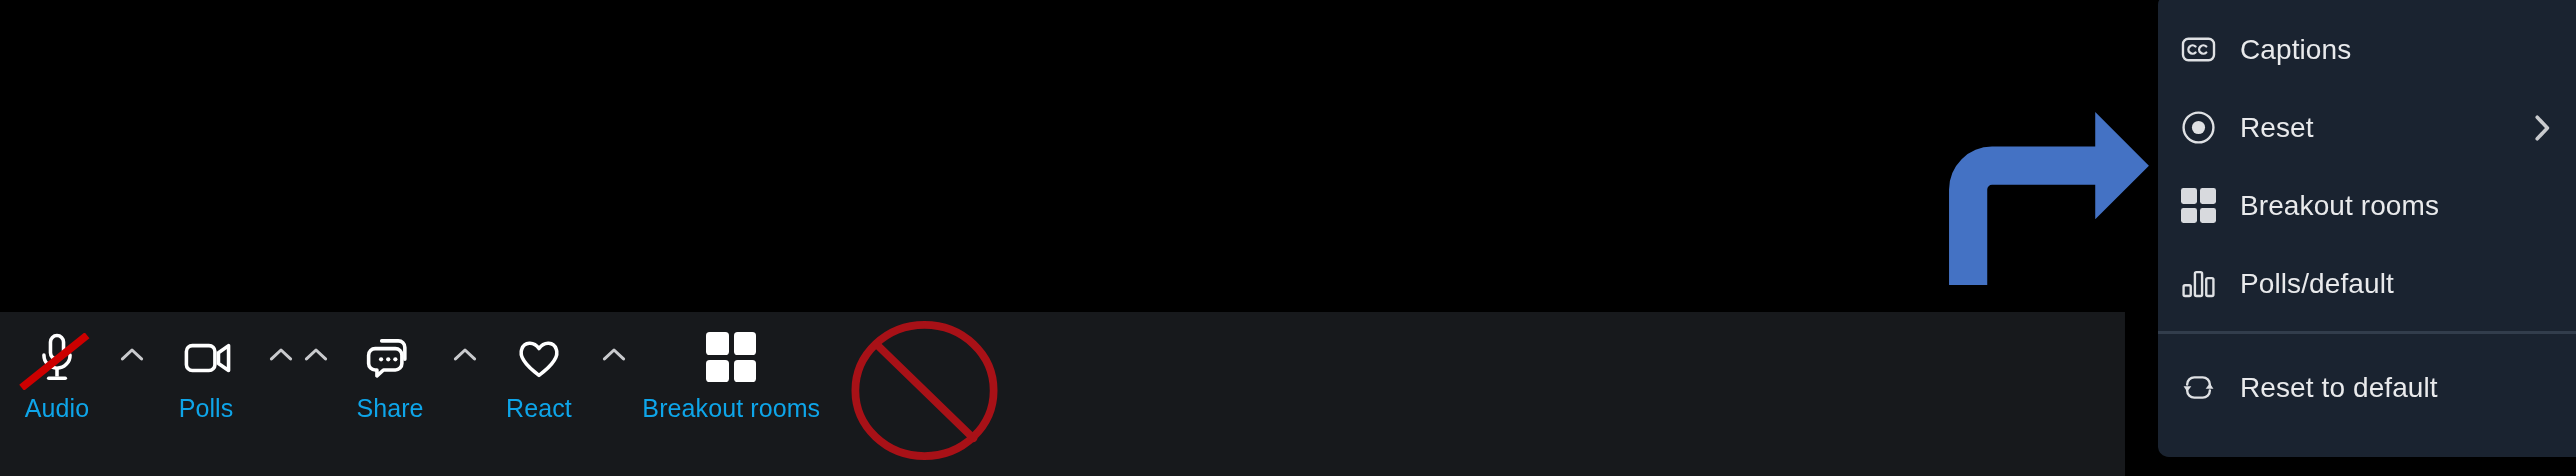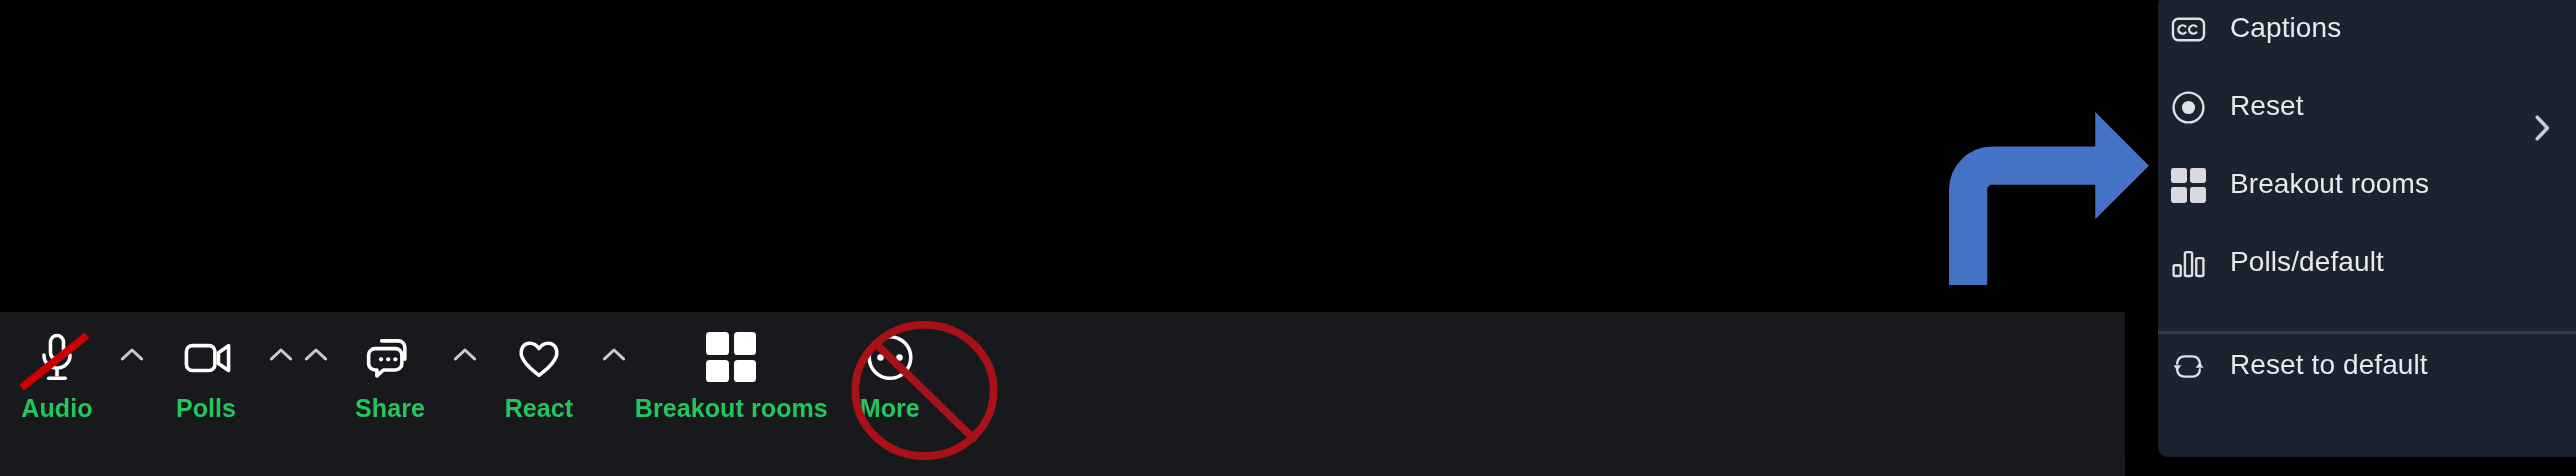--- a/index.html
+++ b/index.html
@@ -59,26 +59,25 @@
   .tb-icon {
     width: 66px;
     height: 57px;
     display: flex;
     align-items: center;
     justify-content: center;
     position: relative;
   }
   .tb-label {
     margin-top: 8.4px;
-    color: #22c55e;
+    color: #0ea5e9;
     font-size: 25px;
     line-height: 29px;
     white-space: nowrap;
     letter-spacing: 0.1px;
-    font-weight: bold;
   }
   .tb-caret {
     width: 35px;
     height: 131px;
     display: flex;
     align-items: flex-start;
     justify-content: center;
     padding-top: 35px;
     box-sizing: border-box;
     cursor: pointer;
@@ -135,21 +134,22 @@
     border-top-left-radius: 8.4px;
     border-bottom-left-radius: 10.8px;
     box-shadow: 0 0 29px rgba(0,0,0,0.55);
     box-sizing: border-box;
     padding-top: 14.3px;
     overflow: hidden;
   }
   .menu-item {
     height: 78px;
     display: flex;
-    padding-left: 12px;
+    align-items: center;
+    padding-left: 22px;
     box-sizing: border-box;
     cursor: pointer;
     position: relative;
   }
   .menu-icon {
     width: 37px;
     height: 37px;
     flex: 0 0 37px;
     display: flex;
     align-items: center;
@@ -307,33 +307,20 @@
           <i></i>
             <i></i>
             <i></i>
             <i></i>
         </div>
       </div>
       <div class="tb-label">Breakout rooms</div>
     </div>
   </div>
 
-  <div class="tb-item" style="margin-left:12px;">
-    <div class="tb-btn">
-      <div class="tb-icon">
-        <svg width="66" height="57" viewBox="0 0 110 96" aria-hidden="true">
-          <circle cx="55" cy="48" r="35" fill="none" stroke="#ffffff" stroke-width="6"></circle>
-          <circle cx="39" cy="48" r="5.5" fill="#ffffff"></circle>
-          <circle cx="55" cy="48" r="5.5" fill="#ffffff"></circle>
-          <circle cx="71" cy="48" r="5.5" fill="#ffffff"></circle>
-        </svg>
-      </div>
-      <div class="tb-label">More</div>
-    </div>
-  </div>
 
 </div>
 
 <div id="more-menu">
 
   <div class="menu-item">
     <div class="menu-icon">
       <svg width="37" height="37" viewBox="0 0 62 62" aria-hidden="true">
         <rect x="5" y="13" width="52" height="36" rx="9" fill="none" stroke="#dfe1e4" stroke-width="4"></rect>
         <path d="M26 26 a7 7 0 1 0 0 10" fill="none" stroke="#dfe1e4" stroke-width="4" stroke-linecap="round"></path>

